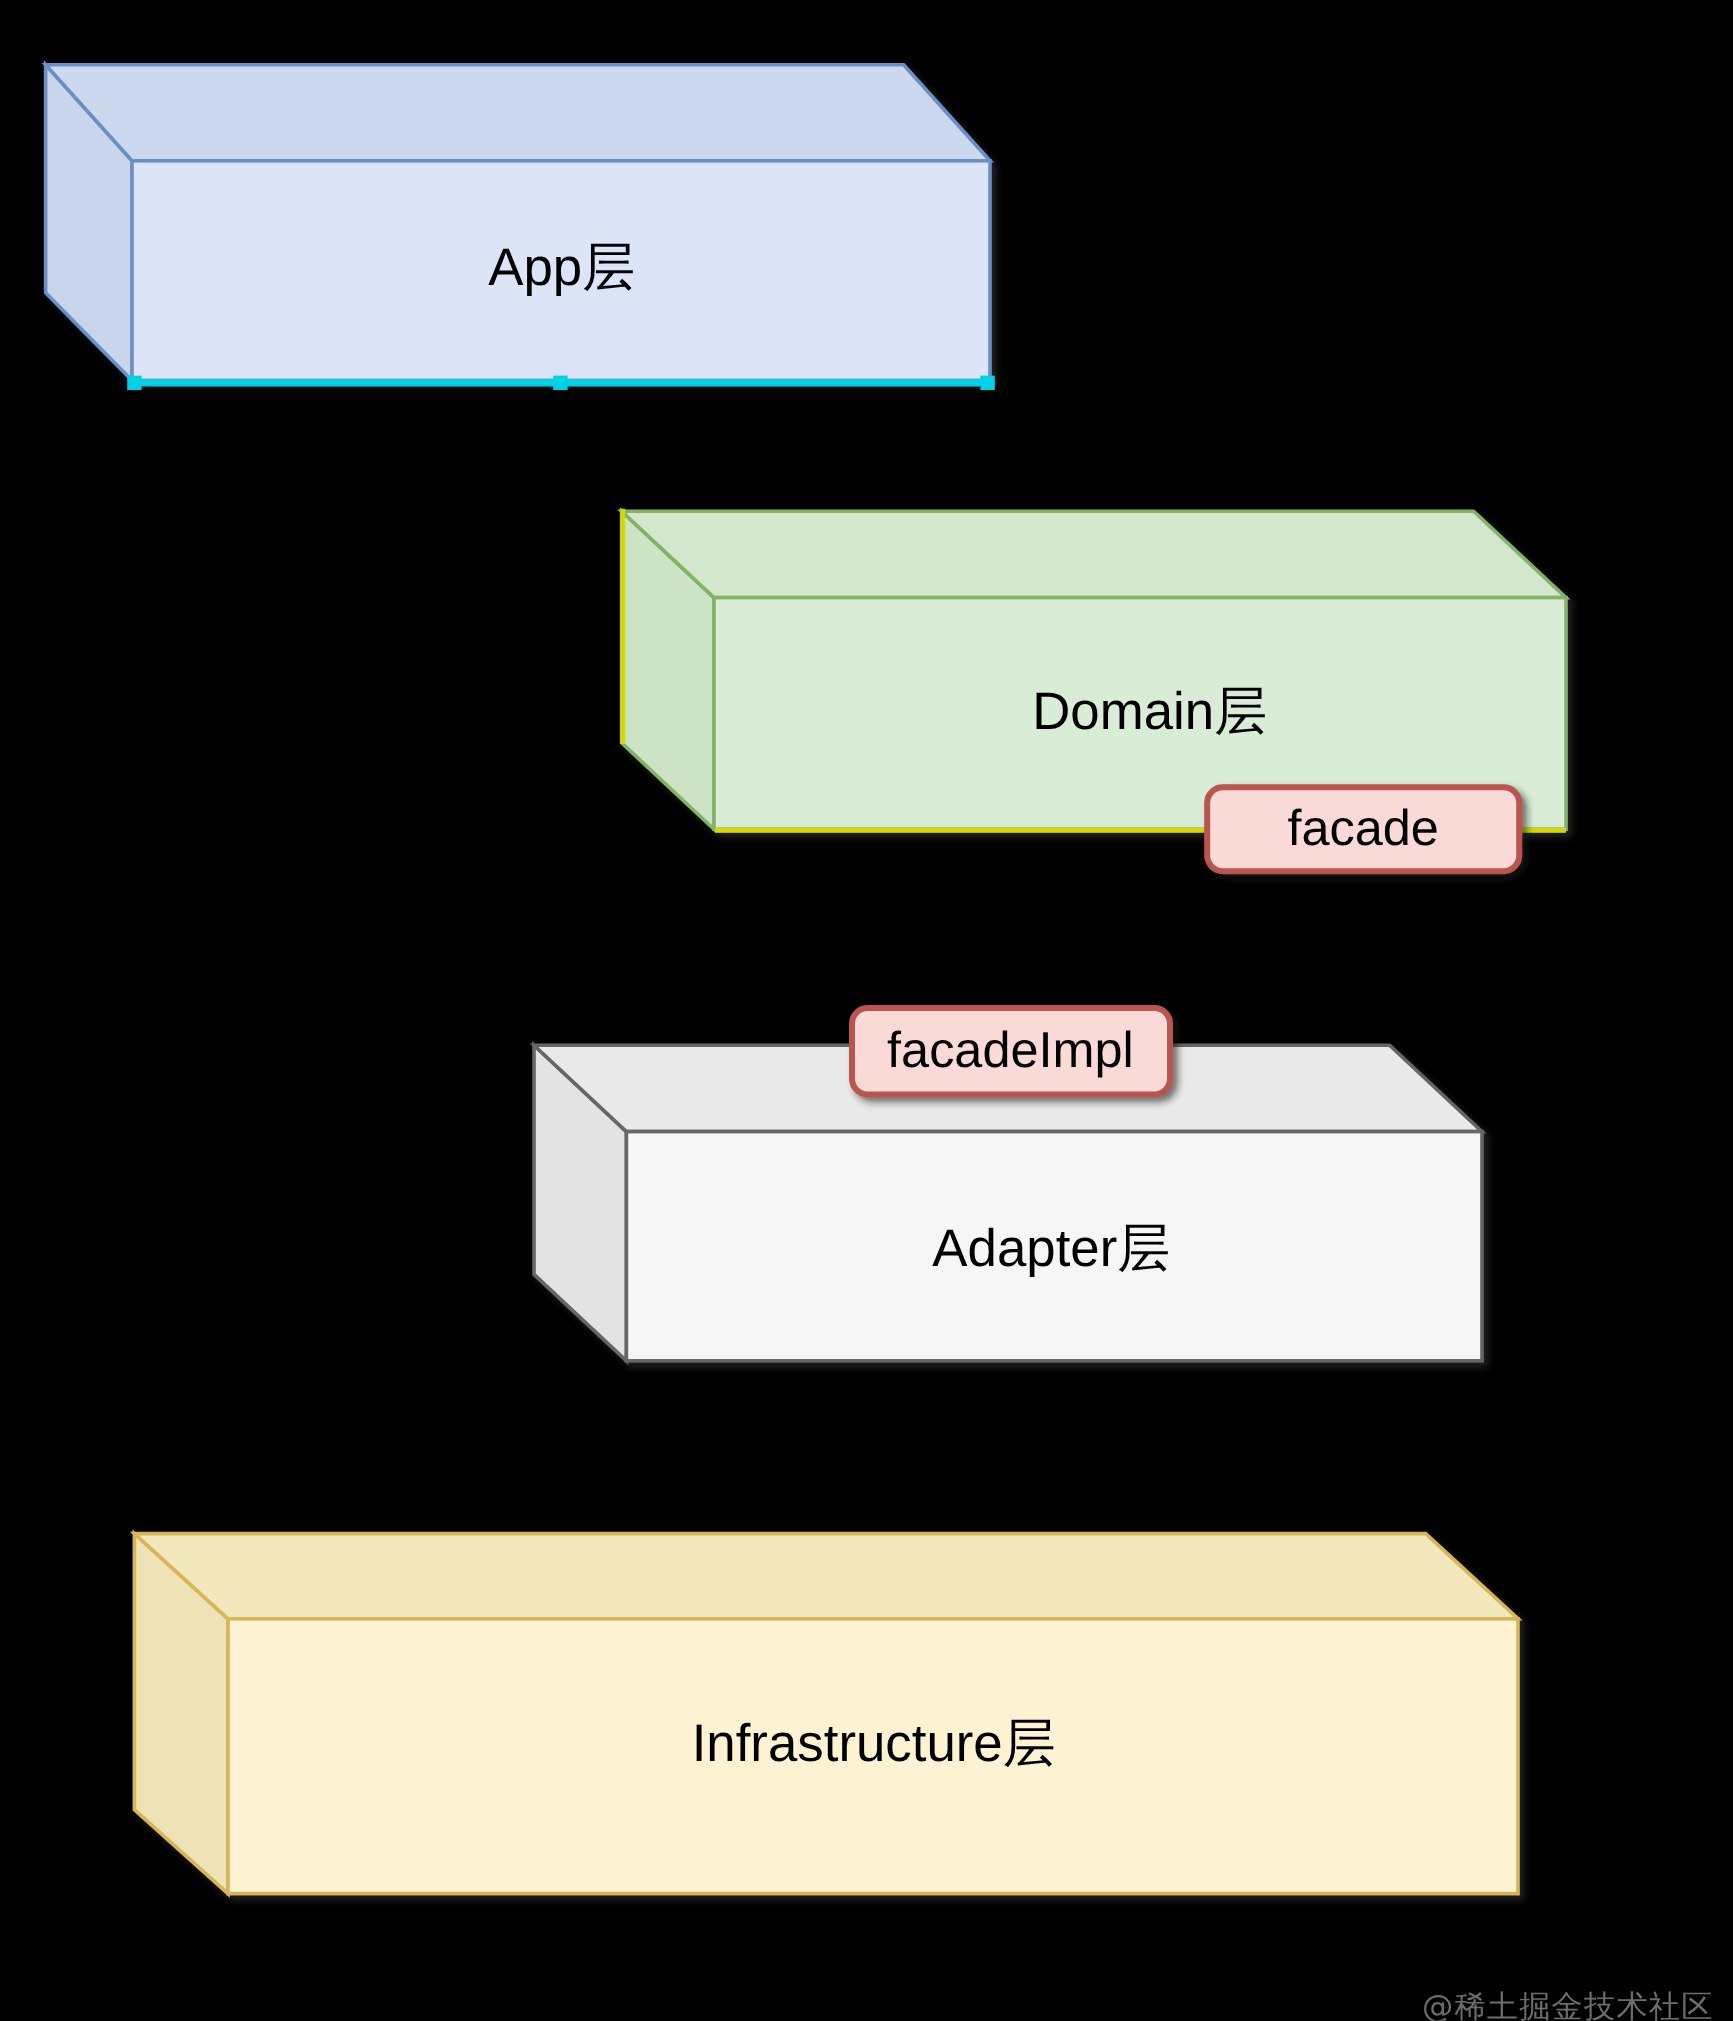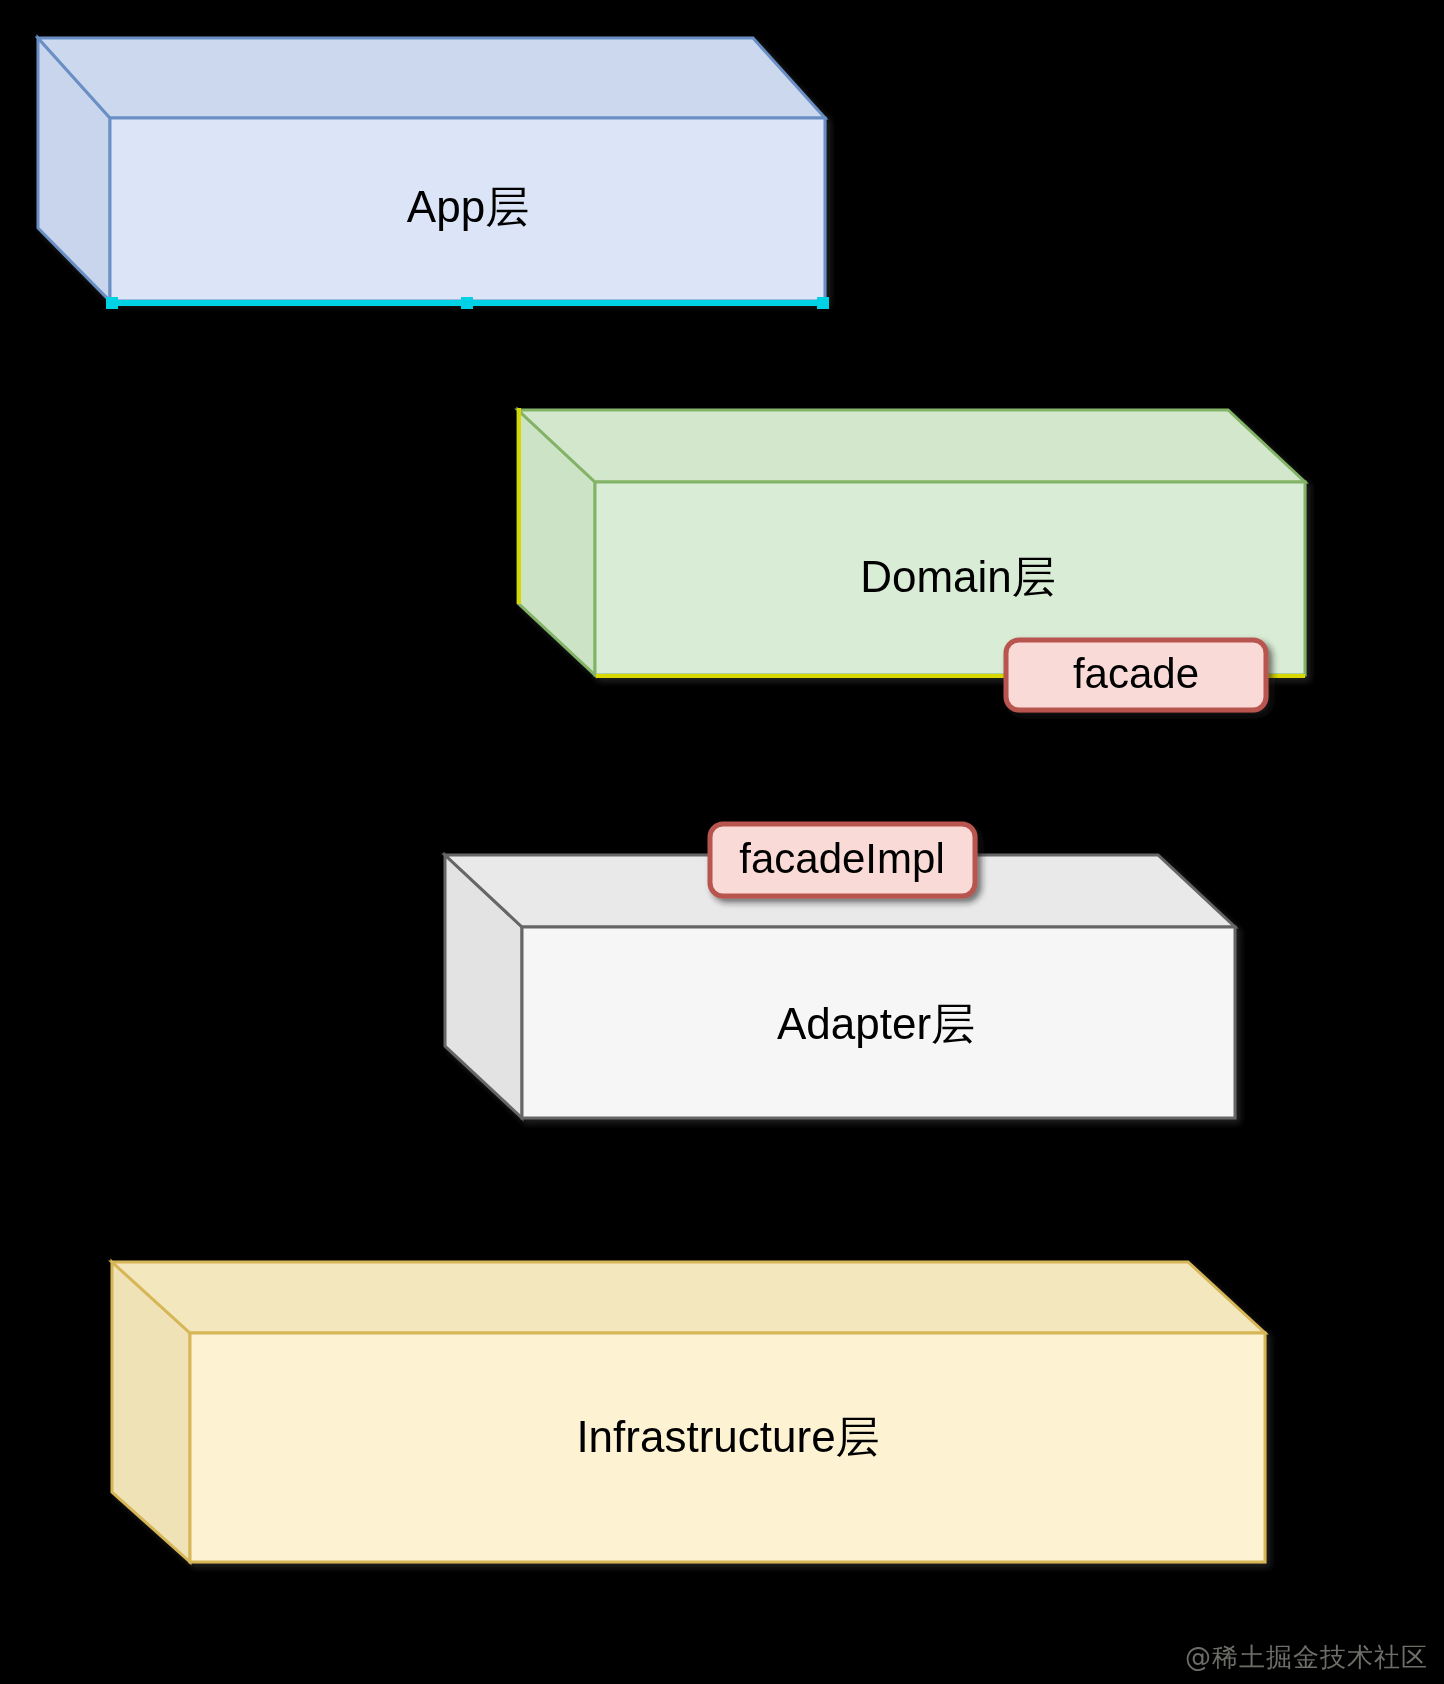--- a/index.html
+++ b/index.html
@@ -10,21 +10,21 @@
   }
   body {
     width: 1444px;
     height: 1684px;
     overflow: hidden;
     font-family: "Liberation Sans", "DejaVu Sans", sans-serif;
     position: relative;
   }
   #stage {
     position: absolute;
-    left: 0; top: 0;
+    left: 0; top: 16px;
     width: 1444px;
     height: 1260px;
     background: #000000;
   }
   svg#diagram {
     position: absolute;
     left: 0; top: 0;
     width: 1444px;
     height: 1684px;
     display: block;

